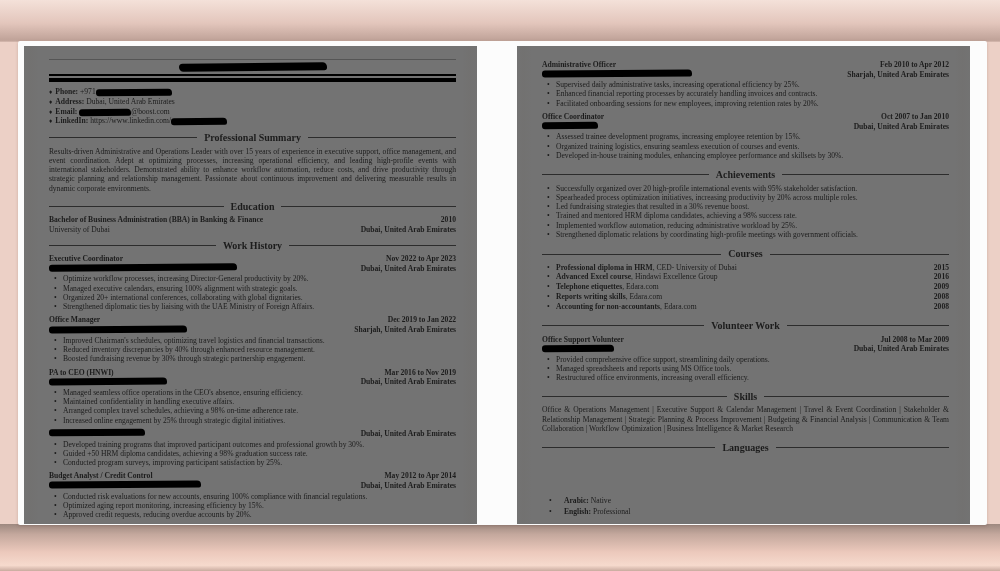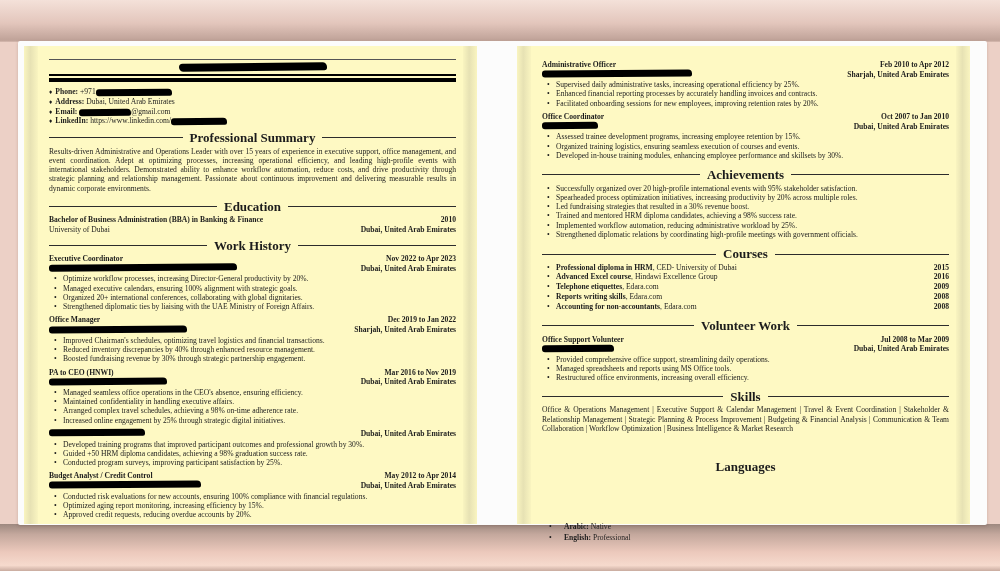--- a/index.html
+++ b/index.html
@@ -4,21 +4,21 @@
 <style>
   html,body{margin:0;padding:0;}
   body{width:1000px;height:571px;overflow:hidden;font-family:"Liberation Serif","DejaVu Serif",serif;}
   .scene{position:relative;width:1000px;height:571px;background:#ecd0c6;}
   .band-top{position:absolute;left:0;top:0;width:100%;height:42px;
     background:linear-gradient(180deg,#f4e1d9 0%,#e3c6bc 55%,#bfa298 96%,#d8bcb2 100%);}
   .band-bottom{position:absolute;left:0;bottom:0;width:100%;height:47px;
     background:linear-gradient(180deg,#9d887f 0%,#c4a89d 22%,#ecc9bc 60%,#f6dacd 88%,#c9ab9f 100%);}
   .desk{position:absolute;left:18px;top:41px;width:969px;height:484px;background:#fcfcfc;
     border-radius:2px;box-shadow:0 1px 3px rgba(90,60,50,.25);}
-  .sheet{position:absolute;top:5px;height:478px;width:453px;background:#fef9c3;}
+  .sheet{position:absolute;top:5px;height:478px;width:453px;background:#737373;}
   .sheet .edge{position:absolute;top:0;bottom:0;width:14px;
     background:linear-gradient(90deg,rgba(110,105,100,.03),rgba(110,105,100,.16) 45%,rgba(110,105,100,.03));}
   .sheet .edge.left{left:0;}
   .sheet .edge.right{right:0;}
   .sheet1{left:6px;}
   .sheet2{left:499px;}
   .pc{position:absolute;left:25px;right:21px;top:10px;bottom:4px;color:#1c1c1c;
     font-size:7.6px;line-height:9.4px;}
   
   .hair{border-top:1px solid #555;margin:3px 0 1px 0;}
@@ -28,21 +28,21 @@
   .bar2{height:4px;background:#000;margin-top:2px;}
   
   .contact{margin-top:5px;}
   .cl{line-height:9.8px;white-space:nowrap;}
   .dia{font-size:6.5px;margin-right:3px;}
   .b{font-weight:bold;}
   .rx{display:inline-block;height:6.5px;background:#000;border-radius:3px 4px 2px 3px;vertical-align:middle;transform:rotate(-.4deg);}
   
   .sechead{display:flex;align-items:center;gap:7px;margin:7px 0 4px 0;}
   .sechead .rule{flex:1;height:1px;background:#2c2c2c;}
-  .sechead .t{font-weight:bold;font-size:13px;white-space:nowrap;}
+  .sechead .t{font-weight:bold;font-size:10px;white-space:nowrap;}
   .para{margin:0;text-align:justify;line-height:9.3px;}
   
   .jr{display:flex;justify-content:space-between;align-items:baseline;line-height:9.6px;}
   .jr .right{text-align:right;white-space:nowrap;}
   .job{margin-bottom:4px;}
   .bl{margin-top:1px;}
   .bi{position:relative;padding-left:14px;line-height:9.3px;}
   .bi::before{content:"\2022";position:absolute;left:5px;}
   .bi.wide{padding-left:22px;}
   .bi.wide::before{left:7px;}
@@ -75,21 +75,21 @@
           <div class="cl">
             <span class="dia">♦</span><span class="b">Phone:</span>
             <span>+971</span><span class="rx" style="width:76px;"></span>
           </div>
           <div class="cl">
             <span class="dia">♦</span><span class="b">Address:</span>
             <span>Dubai, United Arab Emirates</span>
           </div>
           <div class="cl">
             <span class="dia">♦</span><span class="b">Email:</span>
-            <span class="rx" style="width:52px;"></span><span>@gmail.com</span>
+            <span class="rx" style="width:52px;"></span><span>@boost.com</span>
           </div>
           <div class="cl">
             <span class="dia">♦</span><span class="b">LinkedIn:</span>
             <span>https://www.linkedin.com/</span><span class="rx" style="width:56px;"></span>
           </div>
         </div>
 
         <div class="sechead">
           <span class="rule"></span>
           <span class="t">Professional Summary</span>
@@ -297,21 +297,21 @@
           </div>
         </div>
 
         <div class="sechead" style="margin-top:9px;">
           <span class="rule"></span>
           <span class="t">Skills</span>
           <span class="rule"></span>
         </div>
         <p class="skills">Office &amp; Operations Management | Executive Support &amp; Calendar Management | Travel &amp; Event Coordination | Stakeholder &amp; Relationship Management | Strategic Planning &amp; Process Improvement | Budgeting &amp; Financial Analysis | Communication &amp; Team Collaboration | Workflow Optimization | Business Intelligence &amp; Market Research</p>
 
-        <div class="sechead" style="margin-top:21px;flex-direction:column;">
+        <div class="sechead" style="margin-top:9px;">
           <span class="rule"></span>
           <span class="t">Languages</span>
           <span class="rule"></span>
         </div>
         <div>
           <div class="bi wide" style="line-height:10.5px;margin-top:44px;">
             <span class="b">Arabic:</span>
             <span>Native</span>
           </div>
           <div class="bi wide" style="line-height:10.5px;">

